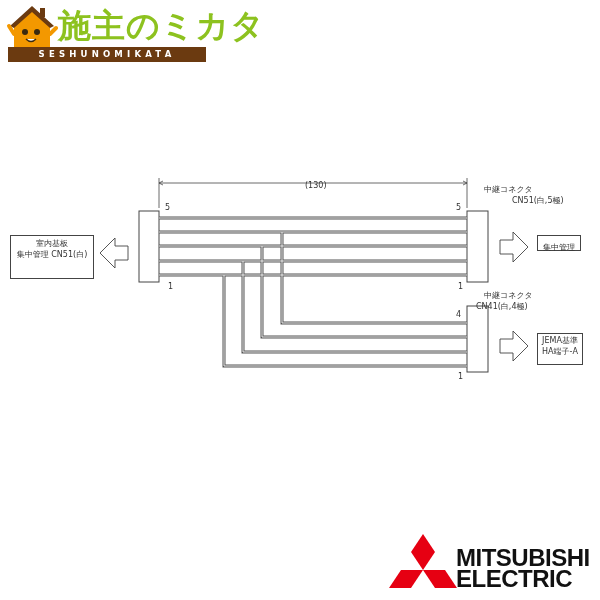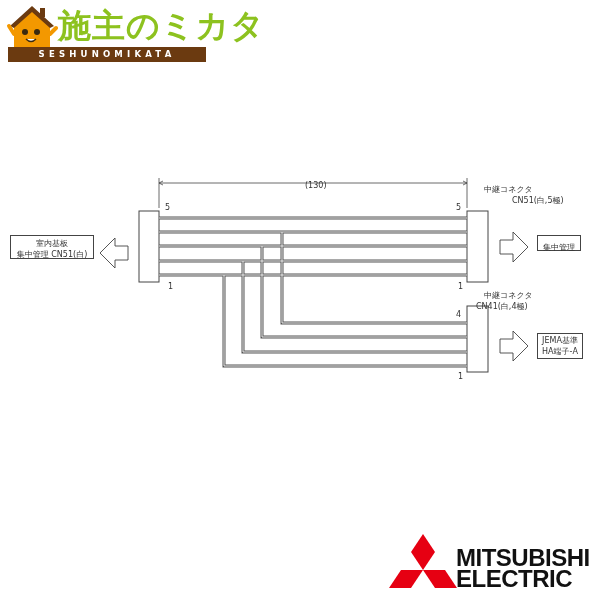--- a/index.html
+++ b/index.html
@@ -82,38 +82,38 @@
     <polygon points="423,570 445,570 457,588 435,588"></polygon>
     <polygon points="423,570 401,570 389,588 411,588"></polygon>
   </g>
 </svg>
 
 <div class="abs lbl" style="left:305px;top:181px;">(130)</div>
 
 <div class="abs lbl" style="left:165px;top:203px;">5</div>
 <div class="abs lbl" style="left:168px;top:282px;">1</div>
 
-<div class="abs box" style="left:10px;top:235px;width:84px;height:24px;">
+<div class="abs box" style="left:10px;top:235px;width:84px;height:44px;">
   <div class="boxtxt" style="margin-top:2px;">室内基板</div>
   <div class="boxtxt">集中管理 CN51(白)</div>
 </div>
 
 <div class="abs lbl" style="left:484px;top:184px;">中継コネクタ</div>
 <div class="abs lbl" style="left:476px;top:195px;margin-left:36px;">CN51(白,5極)</div>
 <div class="abs lbl" style="left:456px;top:203px;">5</div>
 <div class="abs lbl" style="left:458px;top:282px;">1</div>
 
 <div class="abs box" style="left:537px;top:235px;width:44px;height:16px;">
   <div class="boxtxt" style="margin-top:6px;">集中管理</div>
 </div>
 
 <div class="abs lbl" style="left:484px;top:290px;">中継コネクタ</div>
 <div class="abs lbl" style="left:476px;top:301px;">CN41(白,4極)</div>
 <div class="abs lbl" style="left:456px;top:310px;">4</div>
 <div class="abs lbl" style="left:458px;top:372px;">1</div>
 
-<div class="abs box" style="left:537px;top:333px;width:46px;height:26px;">
+<div class="abs box" style="left:537px;top:333px;width:46px;height:32px;">
   <div class="boxtxt" style="margin-top:1px;">JEMA基準</div>
   <div class="boxtxt">HA端子-A</div>
 </div>
 
 <div class="abs me" style="left:456px;top:547px;">MITSUBISHI</div>
 <div class="abs me" style="left:456px;top:568px;">ELECTRIC</div>
 
 </body></html>

